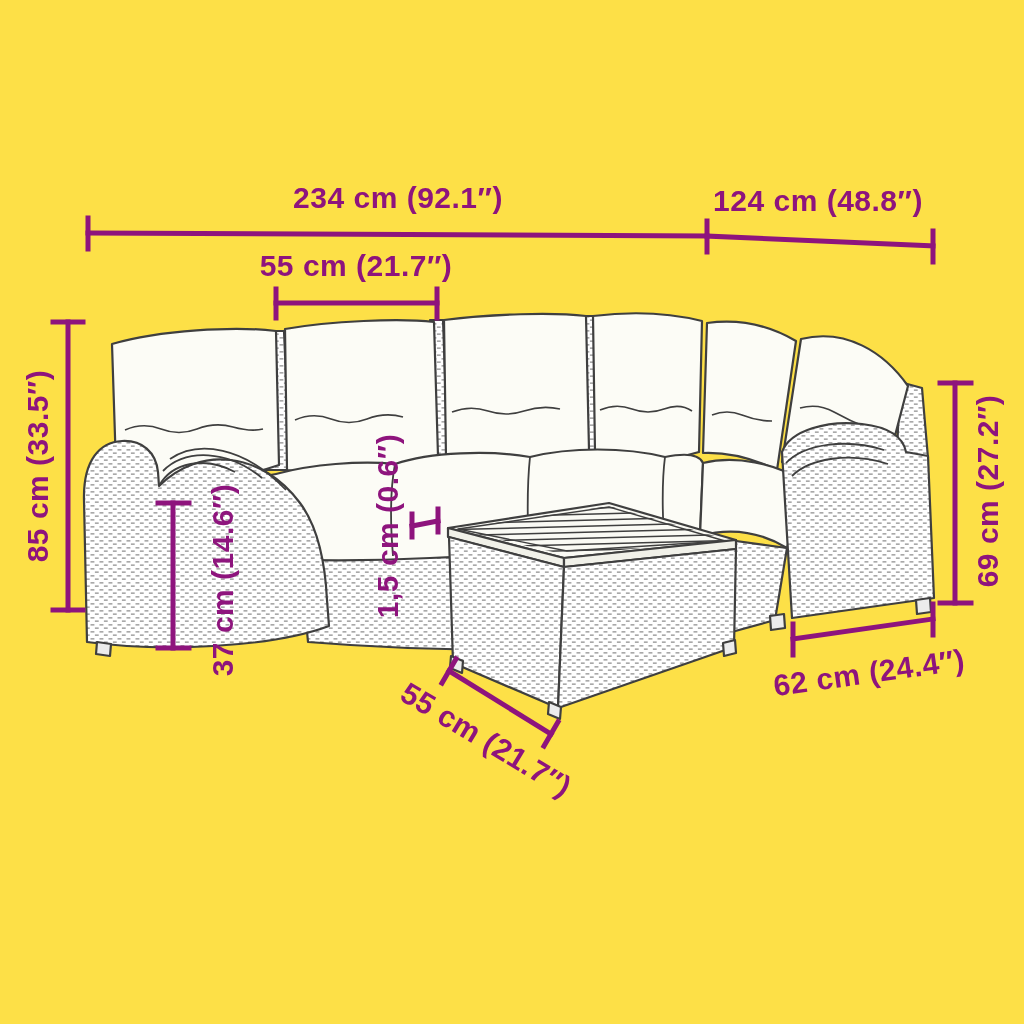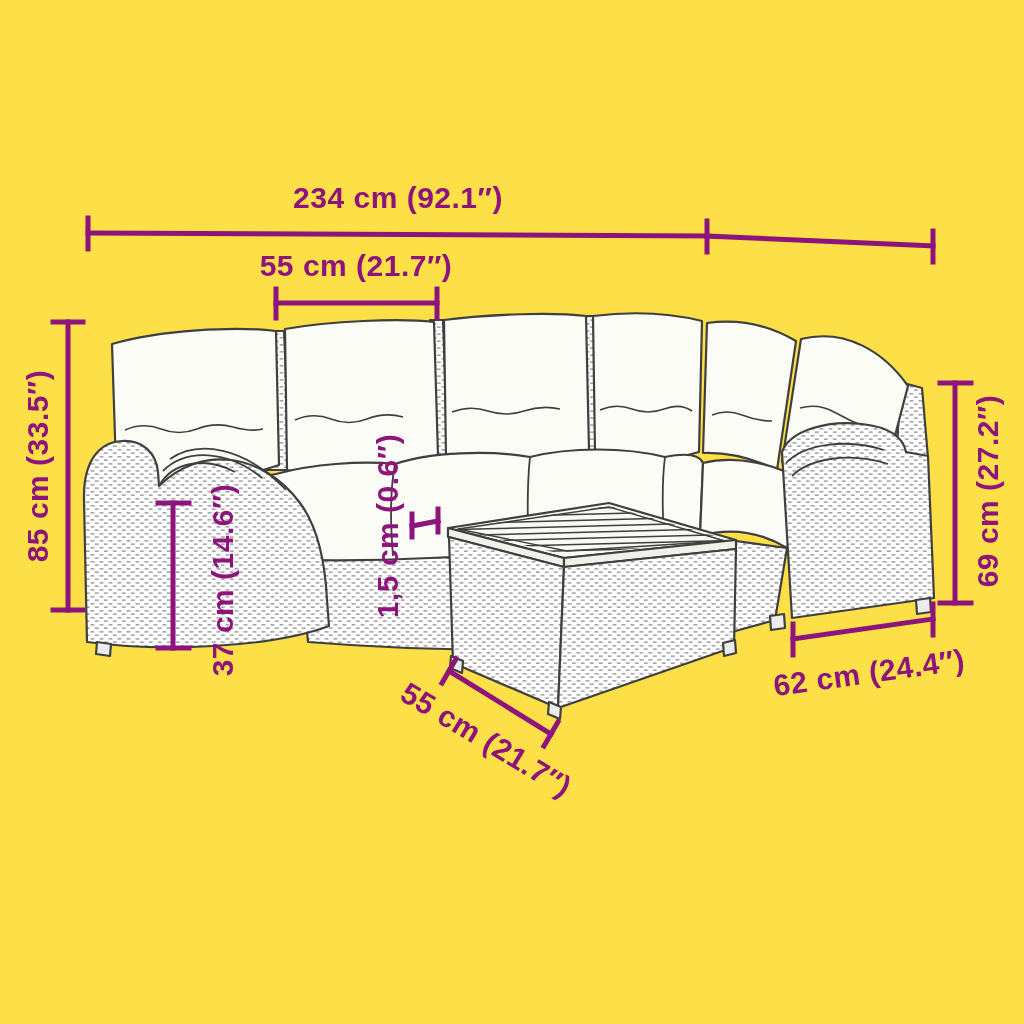--- a/index.html
+++ b/index.html
@@ -188,20 +188,21 @@
 
       <g>
         <path d="M449,671 L551,734"></path>
           <path d="M442,683 L456,659"></path>
           <path d="M544,746 L558,722"></path>
       </g>
     </g>
   </svg>
 
   <div class="dim" id="lbl-234">234 cm (92.1″)</div>
+  <div class="dim" id="lbl-124">124 cm (48.8″)</div>
   <div class="dim" id="lbl-55t">55 cm (21.7″)</div>
   <div class="dim" id="lbl-85">85 cm (33.5″)</div>
   <div class="dim" id="lbl-37">37 cm (14.6″)</div>
   <div class="dim" id="lbl-15">1,5 cm (0.6″)</div>
   <div class="dim" id="lbl-69">69 cm (27.2″)</div>
   <div class="dim" id="lbl-62">62 cm (24.4″)</div>
   <div class="dim" id="lbl-55b">55 cm (21.7″)</div>
 
 </div>
 

